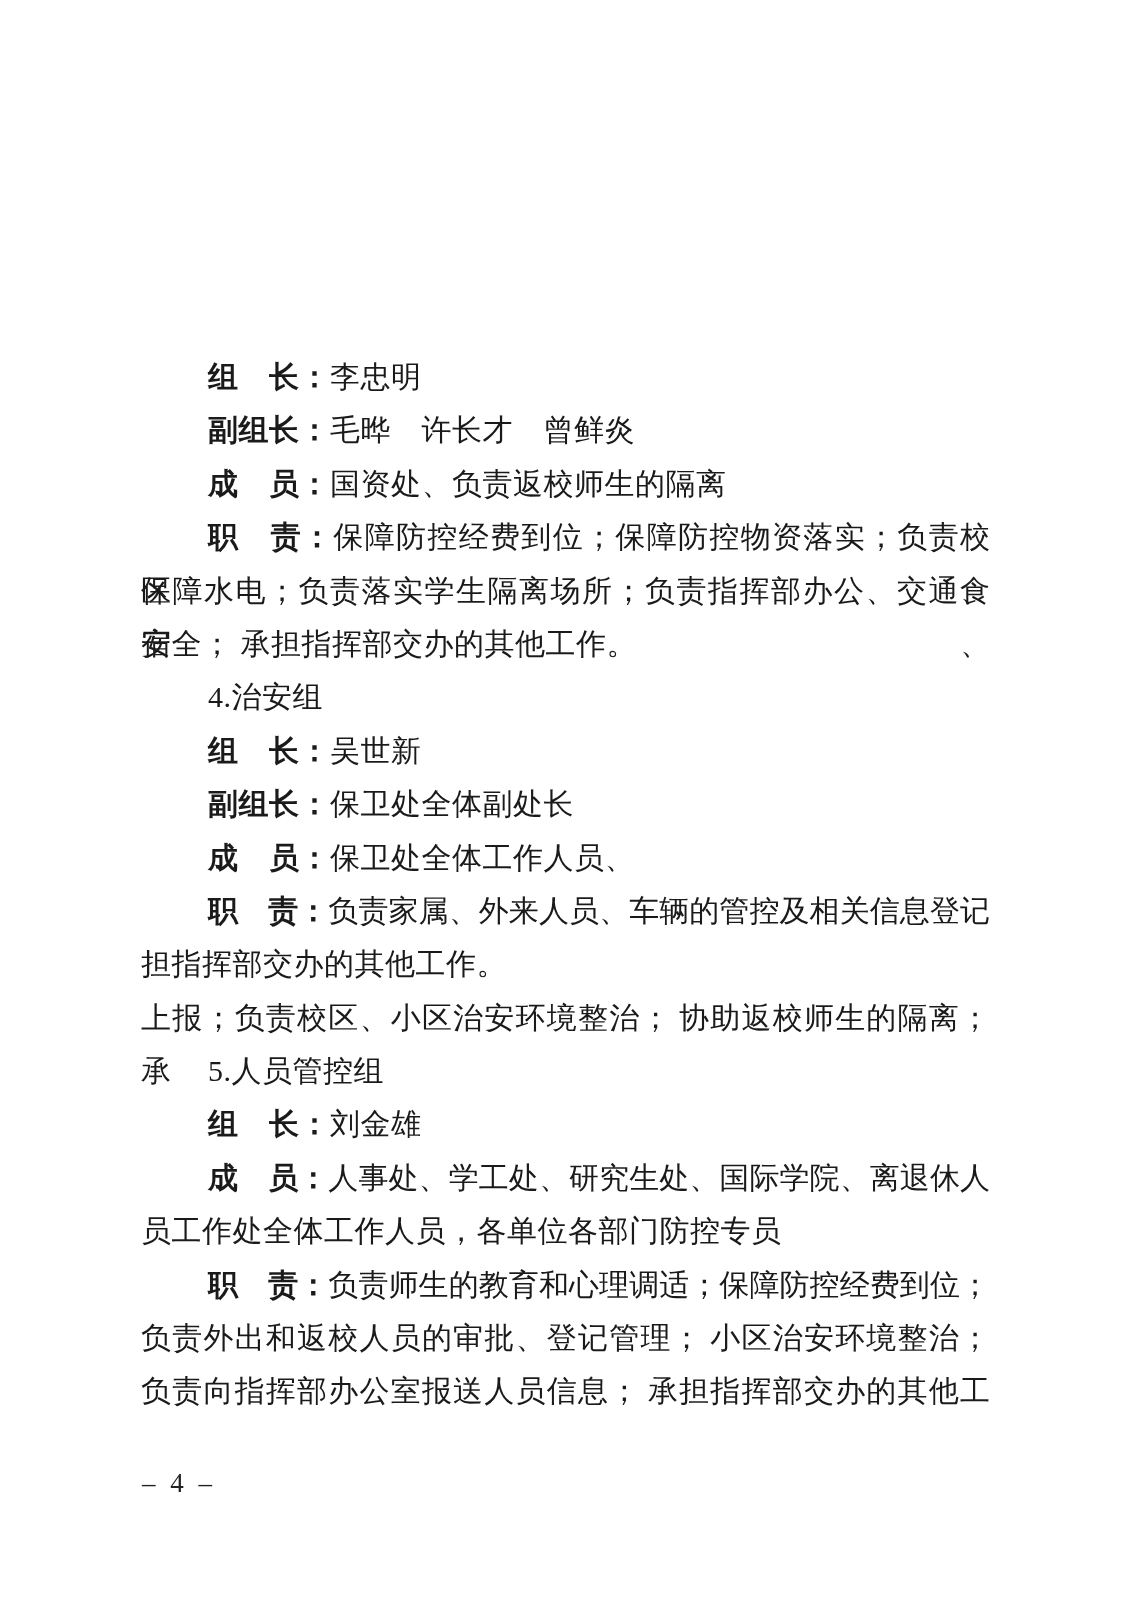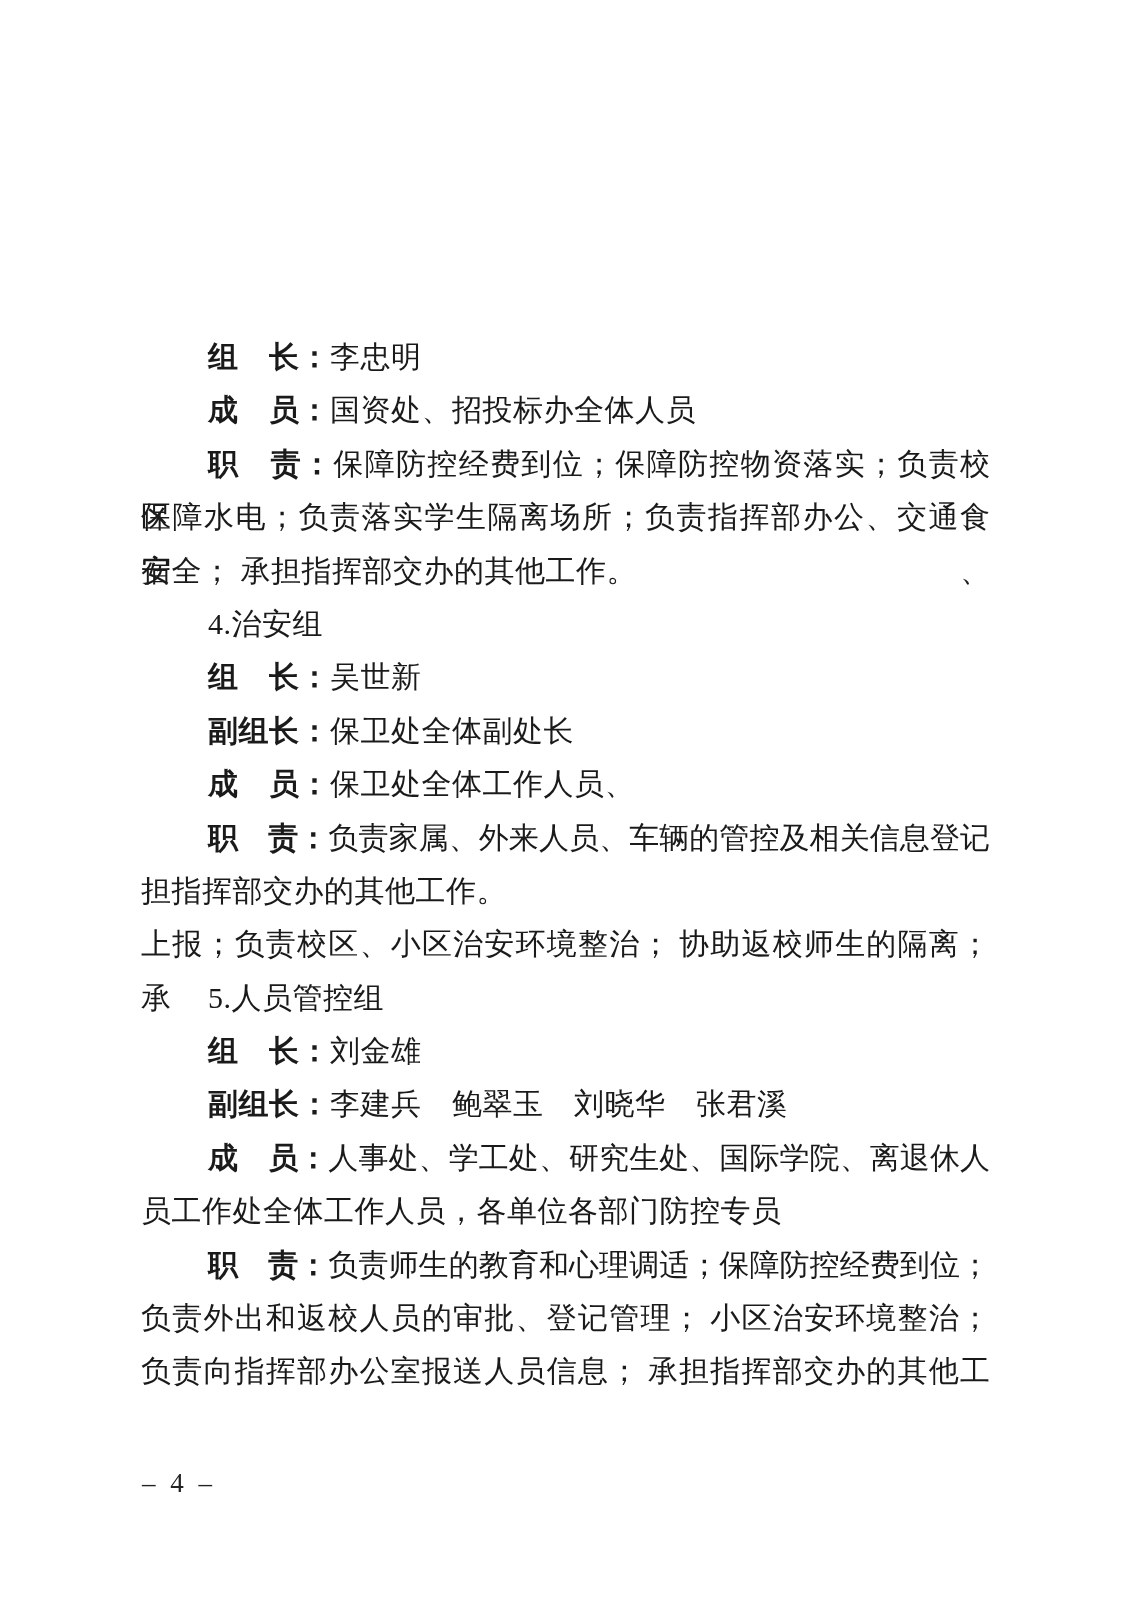--- a/index.html
+++ b/index.html
@@ -16,21 +16,21 @@
     font-family: "Liberation Serif", "DejaVu Serif", serif;
   }
   .doc-page {
     position: absolute;
     inset: 0;
     background: #ffffff;
   }
   .content {
     position: absolute;
     left: 141px;
-    top: 330px;
+    top: 350px;
     width: 849px;
   }
   .line {
     height: 53.4px;
     line-height: 53.4px;
     font-size: 30px;
     white-space: nowrap;
     letter-spacing: 0.5px;
   }
   .line.fill {
@@ -59,22 +59,23 @@
   }
 </style>
 </head>
 <body>
 
 <div class="doc-page">
   <div class="content">
 
     <div class="line indent"><span class="lbl">组　长：</span><span>李忠明</span></div>
 
+    <div class="line indent"><span class="lbl">副组长：</span><span>毛晔　许长才　曾鲜炎</span></div>
 
-    <div class="line indent"><span class="lbl">成　员：</span><span>国资处、招投标办全体人员</span></div>
+    <div class="line indent"><span class="lbl">成　员：</span><span>国资处、负责返校师生的隔离</span></div>
 
     <div class="line indent fill"><span class="lbl">职　责：</span><span>保障防控经费到位；保障防控物资落实；负责校区、</span></div>
 
     <div class="line fill"><span>保障水电；负责落实学生隔离场所；负责指挥部办公、交通食宿、</span></div>
 
     <div class="line"><span>安全； 承担指挥部交办的其他工作。</span></div>
 
     <div class="line indent heading"><span>4.治安组</span></div>
 
     <div class="line indent"><span class="lbl">组　长：</span><span>吴世新</span></div>
@@ -86,21 +87,20 @@
     <div class="line indent fill"><span class="lbl">职　责：</span><span>负责家属、外来人员、车辆的管控及相关信息登记</span></div>
 
     <div class="line"><span>担指挥部交办的其他工作。</span></div>
 
     <div class="line fill"><span>上报；负责校区、小区治安环境整治； 协助返校师生的隔离； 承</span></div>
 
     <div class="line indent heading"><span>5.人员管控组</span></div>
 
     <div class="line indent"><span class="lbl">组　长：</span><span>刘金雄</span></div>
 
-    <div class="line indent"><span class="lbl">副组长：</span><span>李建兵　鲍翠玉　刘晓华　张君溪</span></div>
 
     <div class="line indent fill"><span class="lbl">成　员：</span><span>人事处、学工处、研究生处、国际学院、离退休人</span></div>
 
     <div class="line"><span>员工作处全体工作人员，各单位各部门防控专员</span></div>
 
     <div class="line indent fill"><span class="lbl">职　责：</span><span>负责师生的教育和心理调适；保障防控经费到位；</span></div>
 
     <div class="line fill"><span>负责外出和返校人员的审批、登记管理； 小区治安环境整治；</span></div>
 
     <div class="line fill"><span>负责向指挥部办公室报送人员信息； 承担指挥部交办的其他工</span></div>

